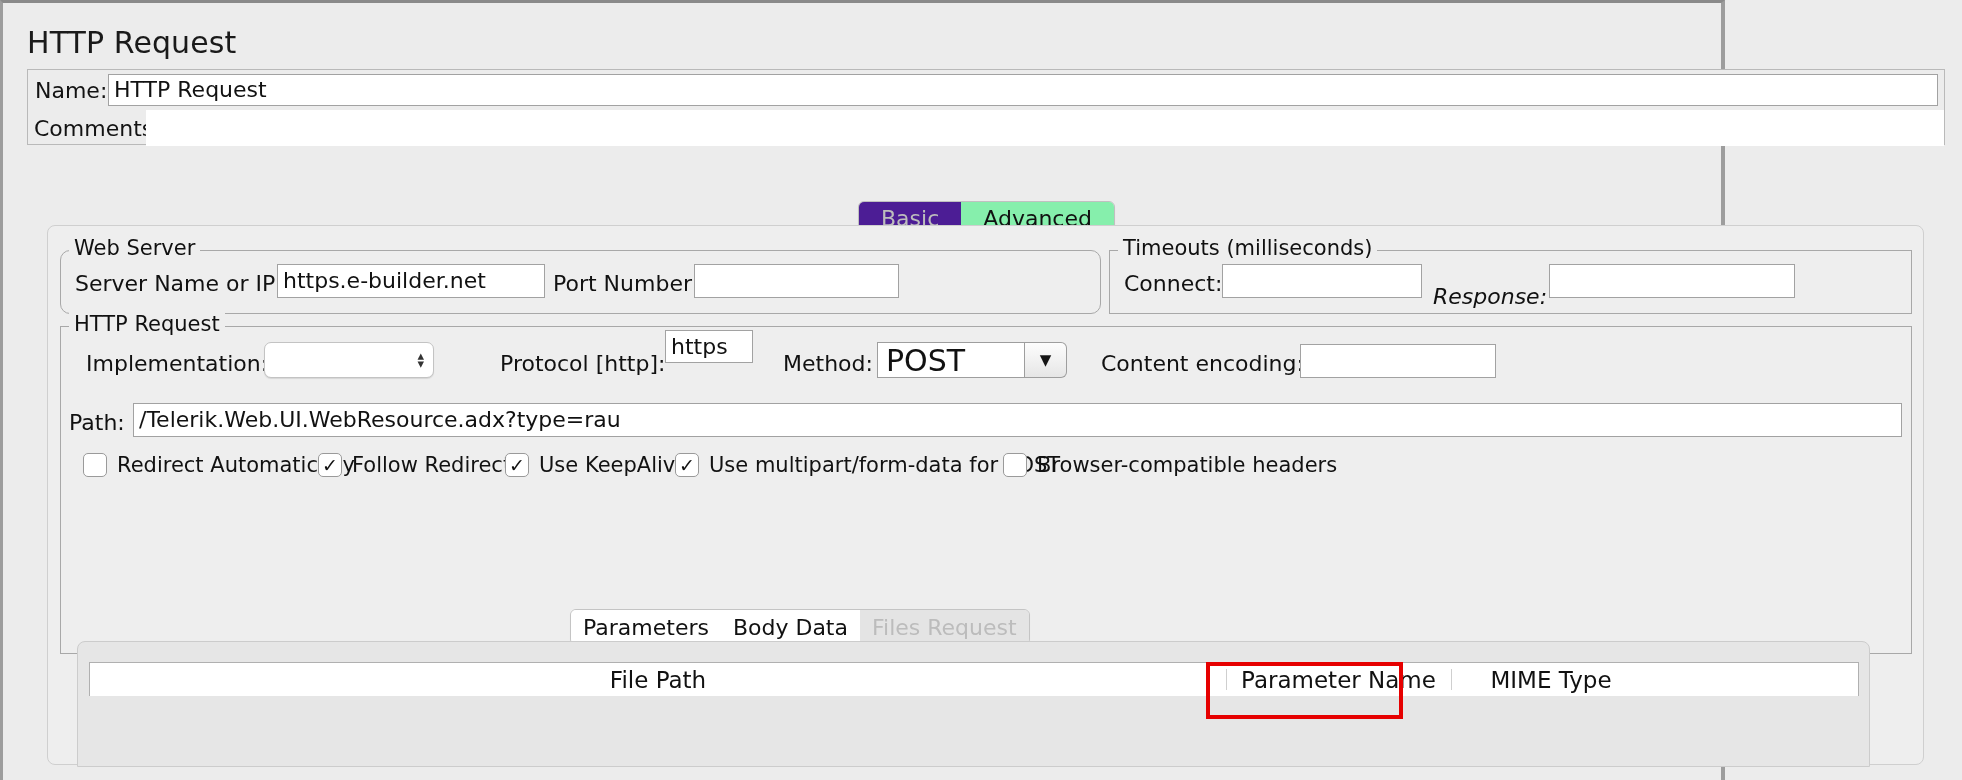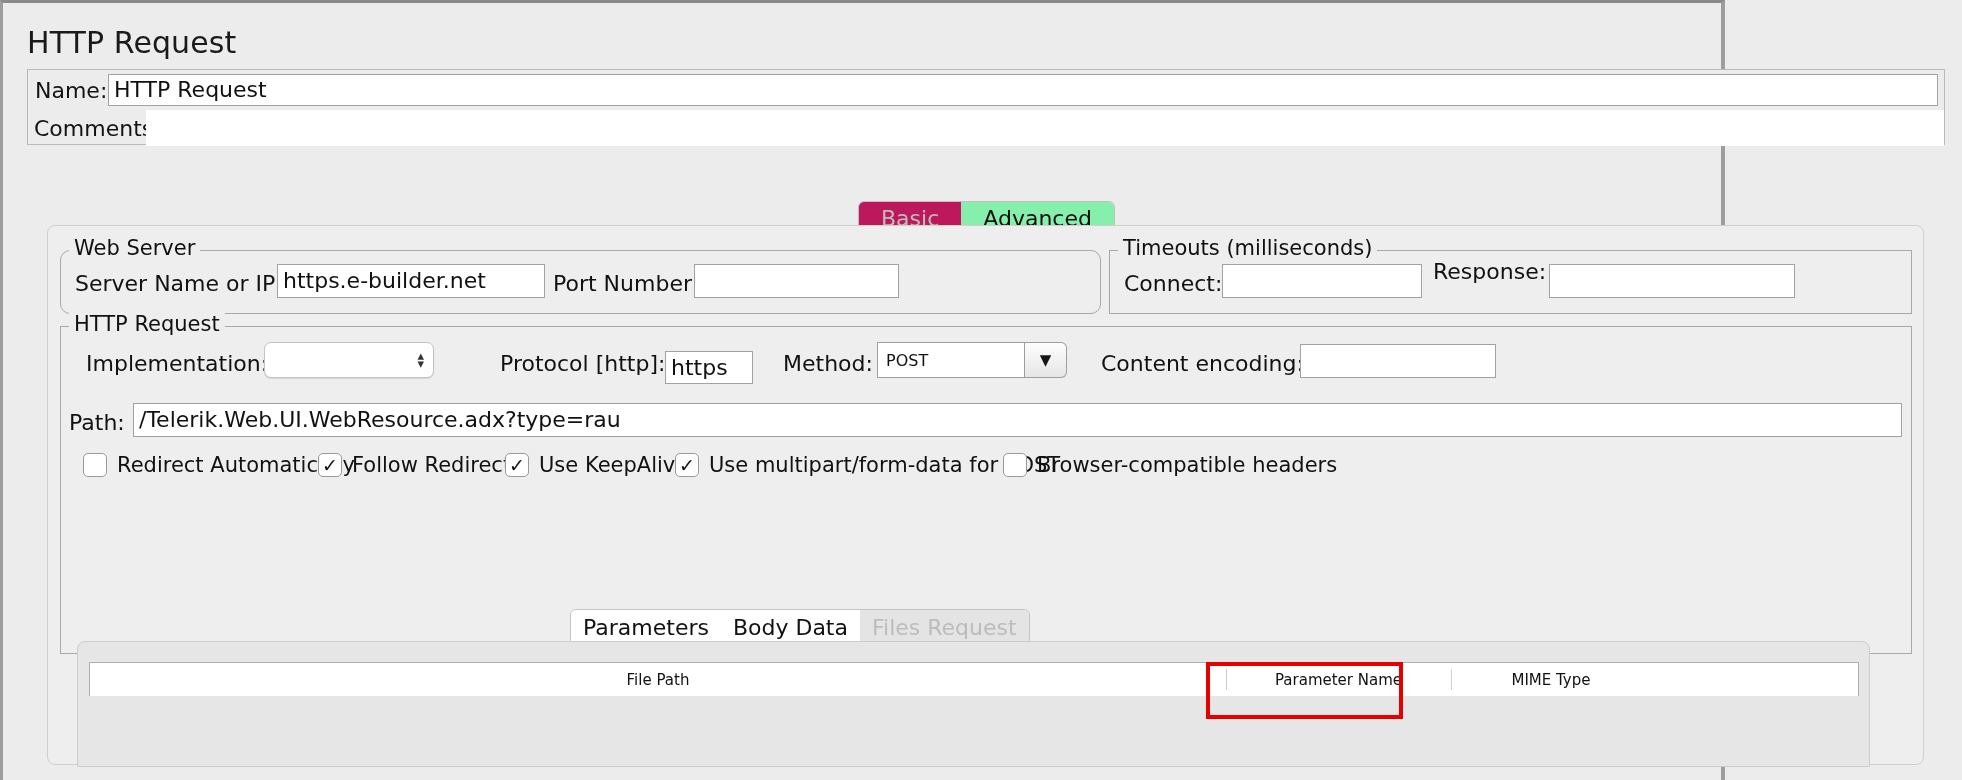--- a/index.html
+++ b/index.html
@@ -55,21 +55,21 @@
   .toptabs {
     position: absolute; left: 855px; top: 198px;
     display: flex; height: 34px;
     border: 1px solid #c0c0c0; border-radius: 6px;
     overflow: hidden; box-shadow: 0 1px 1px rgba(0,0,0,.08);
   }
   .ttab {
     display: flex; align-items: center; justify-content: center;
     padding: 0 22px; font-size: 22px; height: 100%;
   }
-  .ttab.inactive { background: #be185d; color: #bdbdbd; }
+  .ttab.inactive { background: #4c1d95; color: #bdbdbd; }
   .ttab.active { background: #86efac; color: #111; }
   
   .panel {
     position: absolute; left: 44px; top: 222px;
     width: 1877px; height: 540px;
     background: #eeeeee;
     border: 1px solid #cfcfcf;
     border-radius: 8px;
   }
   
@@ -86,45 +86,45 @@
   .g-timeouts  { left: 1061px; top: 24px; width: 803px; height: 64px; }
   .g-httpreq   { left: 12px; top: 100px; width: 1852px; height: 328px; }
   .inline { position: absolute; font-size: 22px; color: #111; white-space: nowrap; }
   
   .ws-label  { left: 14px; top: 20px; }
   .ws-input  { position: absolute; left: 216px; top: 13px; width: 268px; height: 34px; }
   .ws-port   { left: 492px; top: 20px; }
   .ws-portin { position: absolute; left: 633px; top: 13px; width: 205px; height: 34px; }
   .to-connect   { left: 14px; top: 20px; }
   .to-connectin { position: absolute; left: 112px; top: 13px; width: 200px; height: 34px; }
-  .to-response  { left: 323px; top: 8px; }
+  .to-response  { left: 323px; top: 33px; font-style: italic; }
   .to-responsein{ position: absolute; left: 439px; top: 13px; width: 246px; height: 34px; }
   
   .impl-label { left: 25px; top: 24px; }
   .combo {
     position: absolute; left: 203px; top: 15px; width: 170px; height: 36px;
     background: #fff; border: 1px solid #c3c3c3; border-radius: 7px;
     box-shadow: 0 1px 1px rgba(0,0,0,.10);
   }
   .combo .chev {
     position: absolute; right: 9px; top: 50%; transform: translateY(-50%);
     display: flex; flex-direction: column; align-items: center; line-height: 8px;
     font-size: 13px; color: #333;
   }
   .proto-label { left: 439px; top: 24px; }
-  .proto-input { position: absolute; left: 604px; top: 24px; width: 88px; height: 33px; }
+  .proto-input { position: absolute; left: 604px; top: 3px; width: 88px; height: 33px; }
   .method-label { left: 722px; top: 24px; }
   .method-combo {
     position: absolute; left: 816px; top: 15px; width: 190px; height: 36px;
     display: flex;
   }
   .method-combo .mval {
     flex: 1; background: #fff; border: 1px solid #9e9e9e;
     display: flex; align-items: center; padding-left: 8px;
-    font-size: 16px; color: #111;
+    font-size: 30px; color: #111;
   }
   .method-combo .marrow {
     width: 42px; background: linear-gradient(#fdfdfd,#e6e6e6);
     border: 1px solid #9e9e9e; border-left: none; border-radius: 0 6px 6px 0;
     display: flex; align-items: center; justify-content: center;
     font-size: 15px; color: #151515;
   }
   .ce-label { left: 1040px; top: 24px; }
   .ce-input { position: absolute; left: 1239px; top: 17px; width: 196px; height: 34px; }
   
@@ -161,21 +161,21 @@
   }
   .tablehdr {
     position: absolute; left: 11px; top: 20px; right: 10px; height: 34px;
     background: #fff; border: 1px solid #b0b0b0; border-bottom: none;
     display: flex; align-items: center;
   }
   .tablebody {
     position: absolute; left: 11px; top: 54px; right: 10px; bottom: 0;
     background: #fff; border: 1px solid #b0b0b0; border-top: none;
   }
-  .th { font-size: 15px; color: #111; height: 100%; display: flex;
+  .th { font-size: 23px; color: #111; height: 100%; display: flex;
         align-items: center; justify-content: center; position: relative; }
   .th + .th::before {
     content: ""; position: absolute; left: 0; top: 6px; bottom: 6px;
     width: 1px; background: #cfcfcf;
   }
   .trow { display: flex; height: 34px; align-items: center; }
   .td { font-size: 22px; color: #111; display: flex; align-items: center;
         height: 100%; padding-left: 8px; overflow: hidden; white-space: nowrap; }
   .col-filepath { width: 1136px; }
   .col-param    { width: 225px; }

